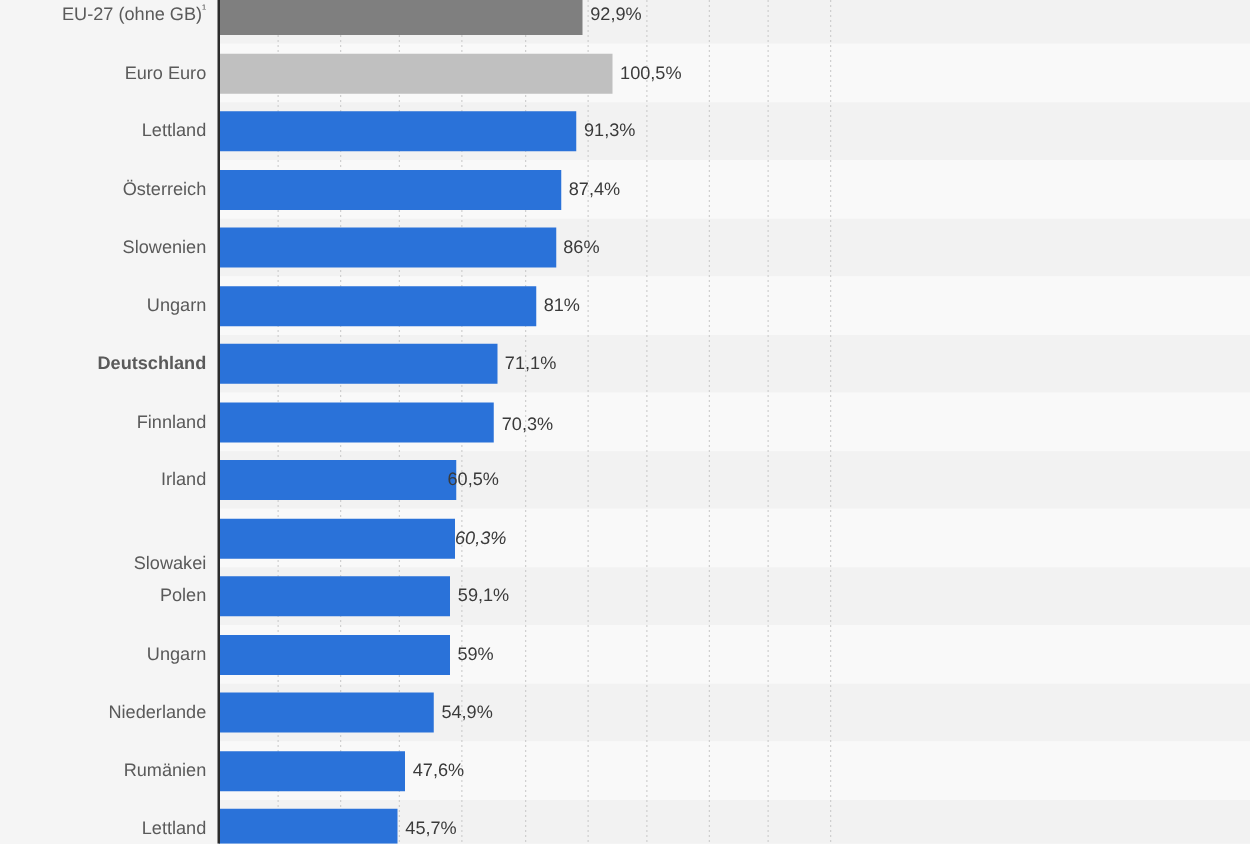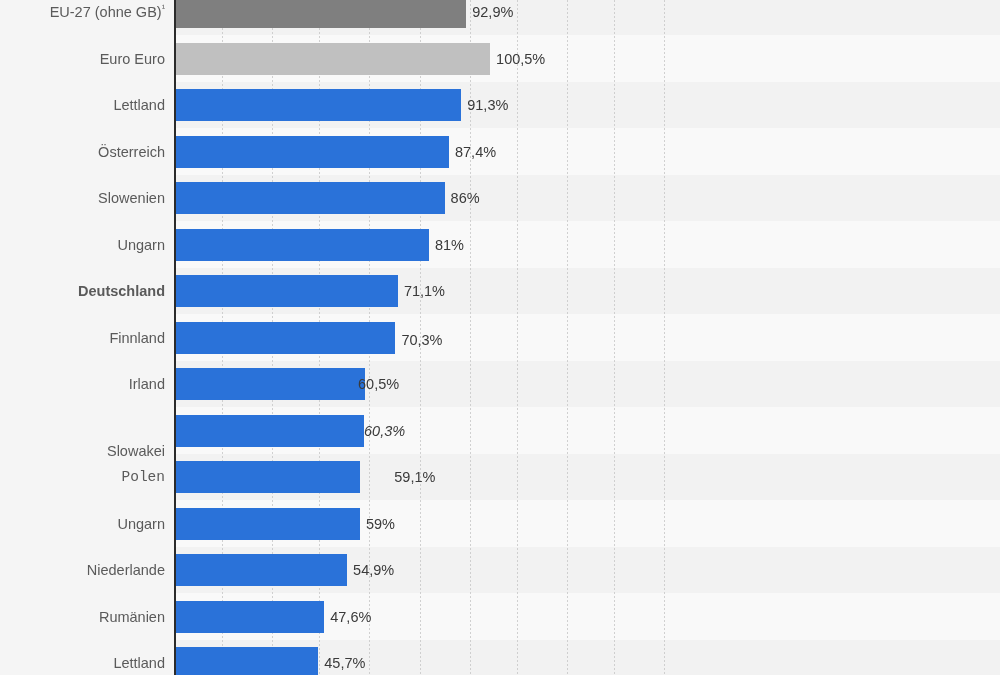--- a/index.html
+++ b/index.html
@@ -149,21 +149,21 @@
         <div class="bar-value" style="top: 228.75px; left: 259.935px; text-align: right;">81%</div>
         <div class="bar series-blue" style="top: 275.25px; width: 222.898px;"></div>
         <div class="bar-value" style="top: 275.25px; left: 228.898px;">71,1%</div>
         <div class="bar series-blue" style="top: 321.75px; width: 220.39px;"></div>
         <div class="bar-value" style="top: 324px; left: 226.39px; text-align: center;">70,3%</div>
         <div class="bar series-blue" style="top: 368.25px; width: 189.667px;"></div>
         <div class="bar-value" style="top: 368.25px; left: 183px;">60,5%</div>
         <div class="bar series-blue" style="top: 414.75px; width: 189.04px;"></div>
         <div class="bar-value" style="top: 414.75px; left: 189px; font-style: italic;">60,3%</div>
         <div class="bar series-blue" style="top: 461.25px; width: 185.278px;"></div>
-        <div class="bar-value" style="top: 461.25px; left: 191.278px; margin-left: 28px;">59,1%</div>
+        <div class="bar-value" style="top: 461.25px; left: 191.278px;">59,1%</div>
         <div class="bar series-blue" style="top: 507.75px; width: 184.965px;"></div>
         <div class="bar-value" style="top: 507.75px; left: 190.965px;">59%</div>
         <div class="bar series-blue" style="top: 554.25px; width: 172.111px;"></div>
         <div class="bar-value" style="top: 554.25px; left: 178.111px;">54,9%</div>
         <div class="bar series-blue" style="top: 600.75px; width: 149.226px;"></div>
         <div class="bar-value" style="top: 600.75px; left: 155.226px;">47,6%</div>
         <div class="bar series-blue" style="top: 647.25px; width: 143.269px;"></div>
         <div class="bar-value" style="top: 647.25px; left: 149.269px;">45,7%</div>
       </div>
   </div>
@@ -174,20 +174,20 @@
       <div class="cat-label" style="top: -3.75px;">EU-27 (ohne GB)<sup>¹</sup></div>
       <div class="cat-label" style="top: 42.75px;">Euro Euro</div>
       <div class="cat-label" style="top: 89.25px;">Lettland</div>
       <div class="cat-label" style="top: 135.75px;">Österreich</div>
       <div class="cat-label" style="top: 182.25px;">Slowenien</div>
       <div class="cat-label" style="top: 228.75px;">Ungarn</div>
       <div class="cat-label" style="top: 275.25px; font-weight: bold;">Deutschland</div>
       <div class="cat-label" style="top: 321.75px;">Finnland</div>
       <div class="cat-label" style="top: 368.25px;">Irland</div>
       <div class="cat-label" style="top: 414.75px; margin-top: 20px;">Slowakei</div>
-      <div class="cat-label" style="top: 461.25px; font-family: Liberation Mono, monospace;">Polen</div>
+      <div class="cat-label" style="top: 461.25px;">Polen</div>
       <div class="cat-label" style="top: 507.75px;">Ungarn</div>
       <div class="cat-label" style="top: 554.25px;">Niederlande</div>
       <div class="cat-label" style="top: 600.75px; margin-left: 44px;">Rumänien</div>
       <div class="cat-label" style="top: 647.25px;">Lettland</div>
     </div>
 
 </div>
 
 </body></html>

